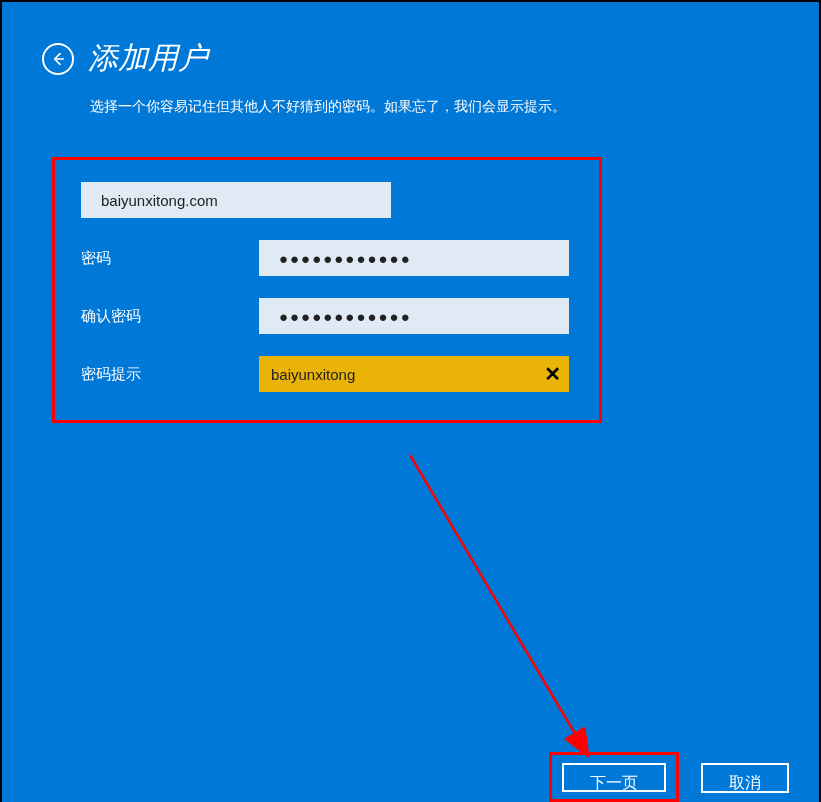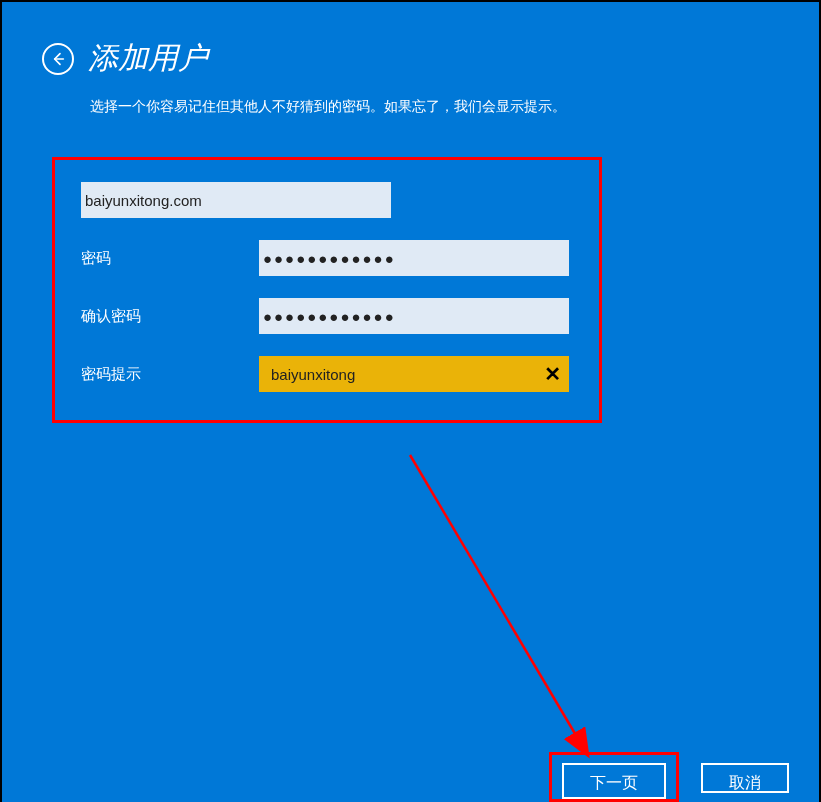--- a/index.html
+++ b/index.html
@@ -68,21 +68,21 @@
       width: 178px;
       font-size: 15px;
       color: #fff;
     }
     .text-input {
       width: 310px;
       height: 36px;
       background: #e0eaf5;
       border: none;
       font-size: 15px;
-      padding: 0 4px;
+      padding: 0 20px;
       color: #222;
       font-family: inherit;
       outline: none;
     }
     .pw-dots {
       letter-spacing: 2px;
       font-weight: bold;
     }
     .hint-wrap {
       position: relative;
@@ -134,21 +134,21 @@
       height: 36px;
       overflow: hidden;
     }
     .btn-next-wrap {
       border: 3px solid #ff0000;
       padding: 8px 10px 0 10px;
       height: 50px;
       overflow: hidden;
     }
     .btn-next-wrap .btn {
-      height: 36px;
+      height: 29px;
       text-align: right;
     }
     .btn-cancel-col {
       padding-top: 11px;
       height: 50px;
       overflow: hidden;
     }
     .btn-cancel {
       height: 30px;
     }

